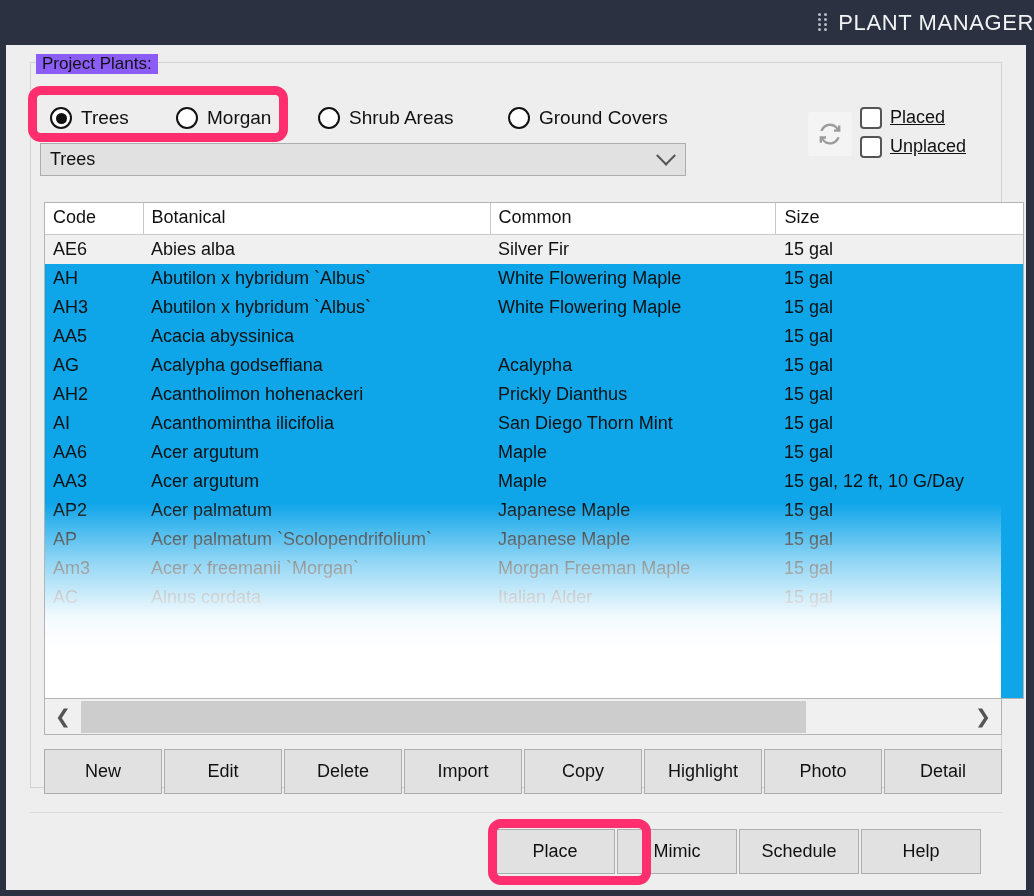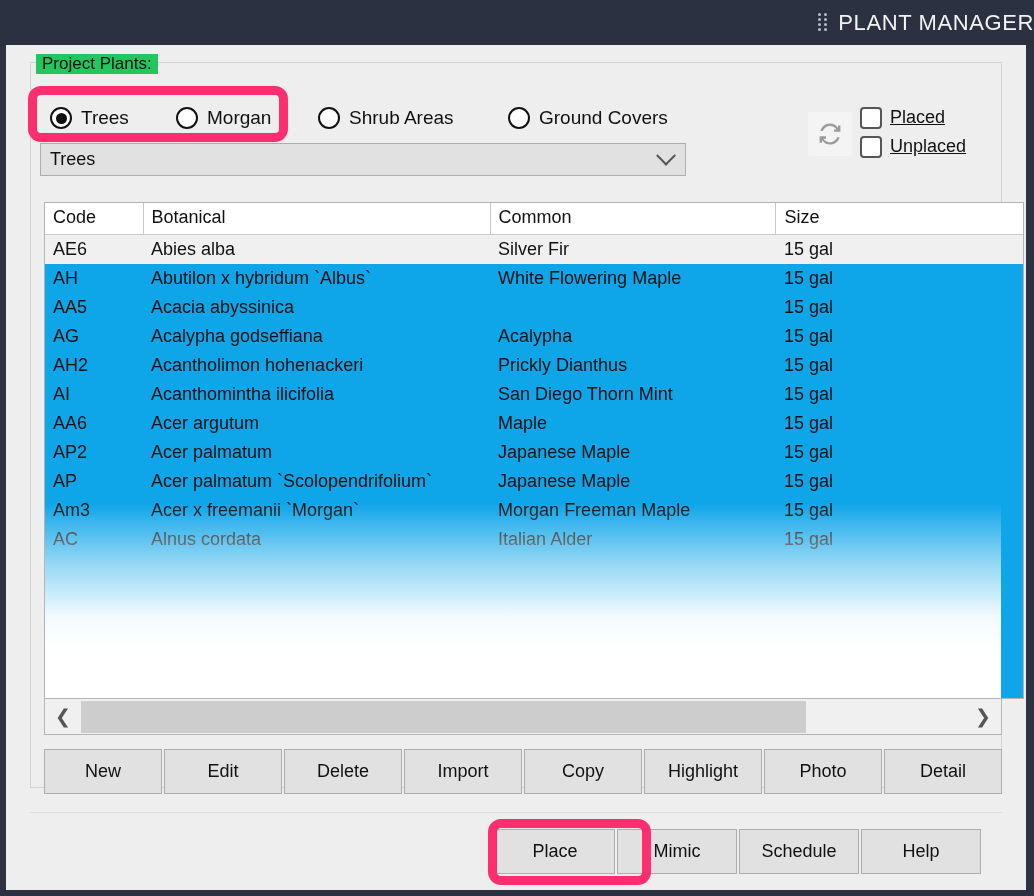--- a/index.html
+++ b/index.html
@@ -35,21 +35,21 @@
   }
   
   .groupbox{
     position:absolute;left:24px;top:62px;width:972px;height:726px;
     border:1px solid #d2d2d2;
     background:#eeeeee;
     box-sizing:border-box;
   }
   .group-legend{
     position:absolute;left:30px;top:54px;
-    background:#22c55e;padding:0 6px;
+    background:#8b5cf6;padding:0 6px;
     font-size:17px;color:#111;
   }
   
   .radio-row{
     position:absolute;left:34px;top:100px;width:950px;height:36px;
   }
   .radio{
     position:absolute;display:flex;align-items:center;height:36px;cursor:pointer;
   }
   .radio .dot{
@@ -269,20 +269,26 @@
             <td>Silver Fir</td>
             <td>15 gal</td>
           </tr>
           <tr>
             <td>AH</td>
             <td>Abutilon x hybridum `Albus`</td>
             <td>White Flowering Maple</td>
             <td>15 gal</td>
           </tr>
           <tr>
+            <td>AH3</td>
+            <td>Abutilon x hybridum `Albus`</td>
+            <td>White Flowering Maple</td>
+            <td>15 gal</td>
+          </tr>
+          <tr>
             <td>AA5</td>
             <td>Acacia abyssinica</td>
             <td></td>
             <td>15 gal</td>
           </tr>
           <tr>
             <td>AG</td>
             <td>Acalypha godseffiana</td>
             <td>Acalypha</td>
             <td>15 gal</td>
@@ -297,20 +303,26 @@
             <td>AI</td>
             <td>Acanthomintha ilicifolia</td>
             <td>San Diego Thorn Mint</td>
             <td>15 gal</td>
           </tr>
           <tr>
             <td>AA6</td>
             <td>Acer argutum</td>
             <td>Maple</td>
             <td>15 gal</td>
+          </tr>
+          <tr>
+            <td>AA3</td>
+            <td>Acer argutum</td>
+            <td>Maple</td>
+            <td>15 gal, 12 ft, 10 G/Day</td>
           </tr>
           <tr>
             <td>AP2</td>
             <td>Acer palmatum</td>
             <td>Japanese Maple</td>
             <td>15 gal</td>
           </tr>
           <tr>
             <td>AP</td>
             <td>Acer palmatum  `Scolopendrifolium`</td>

